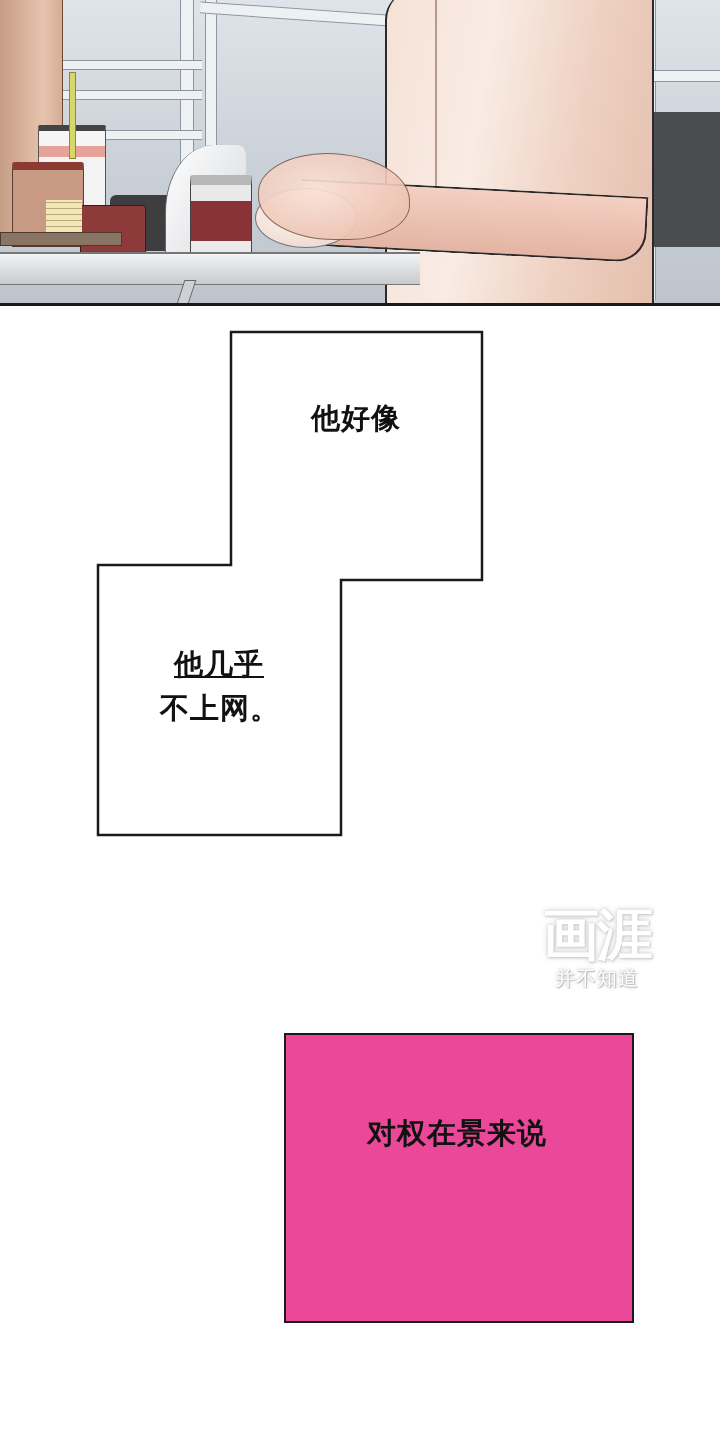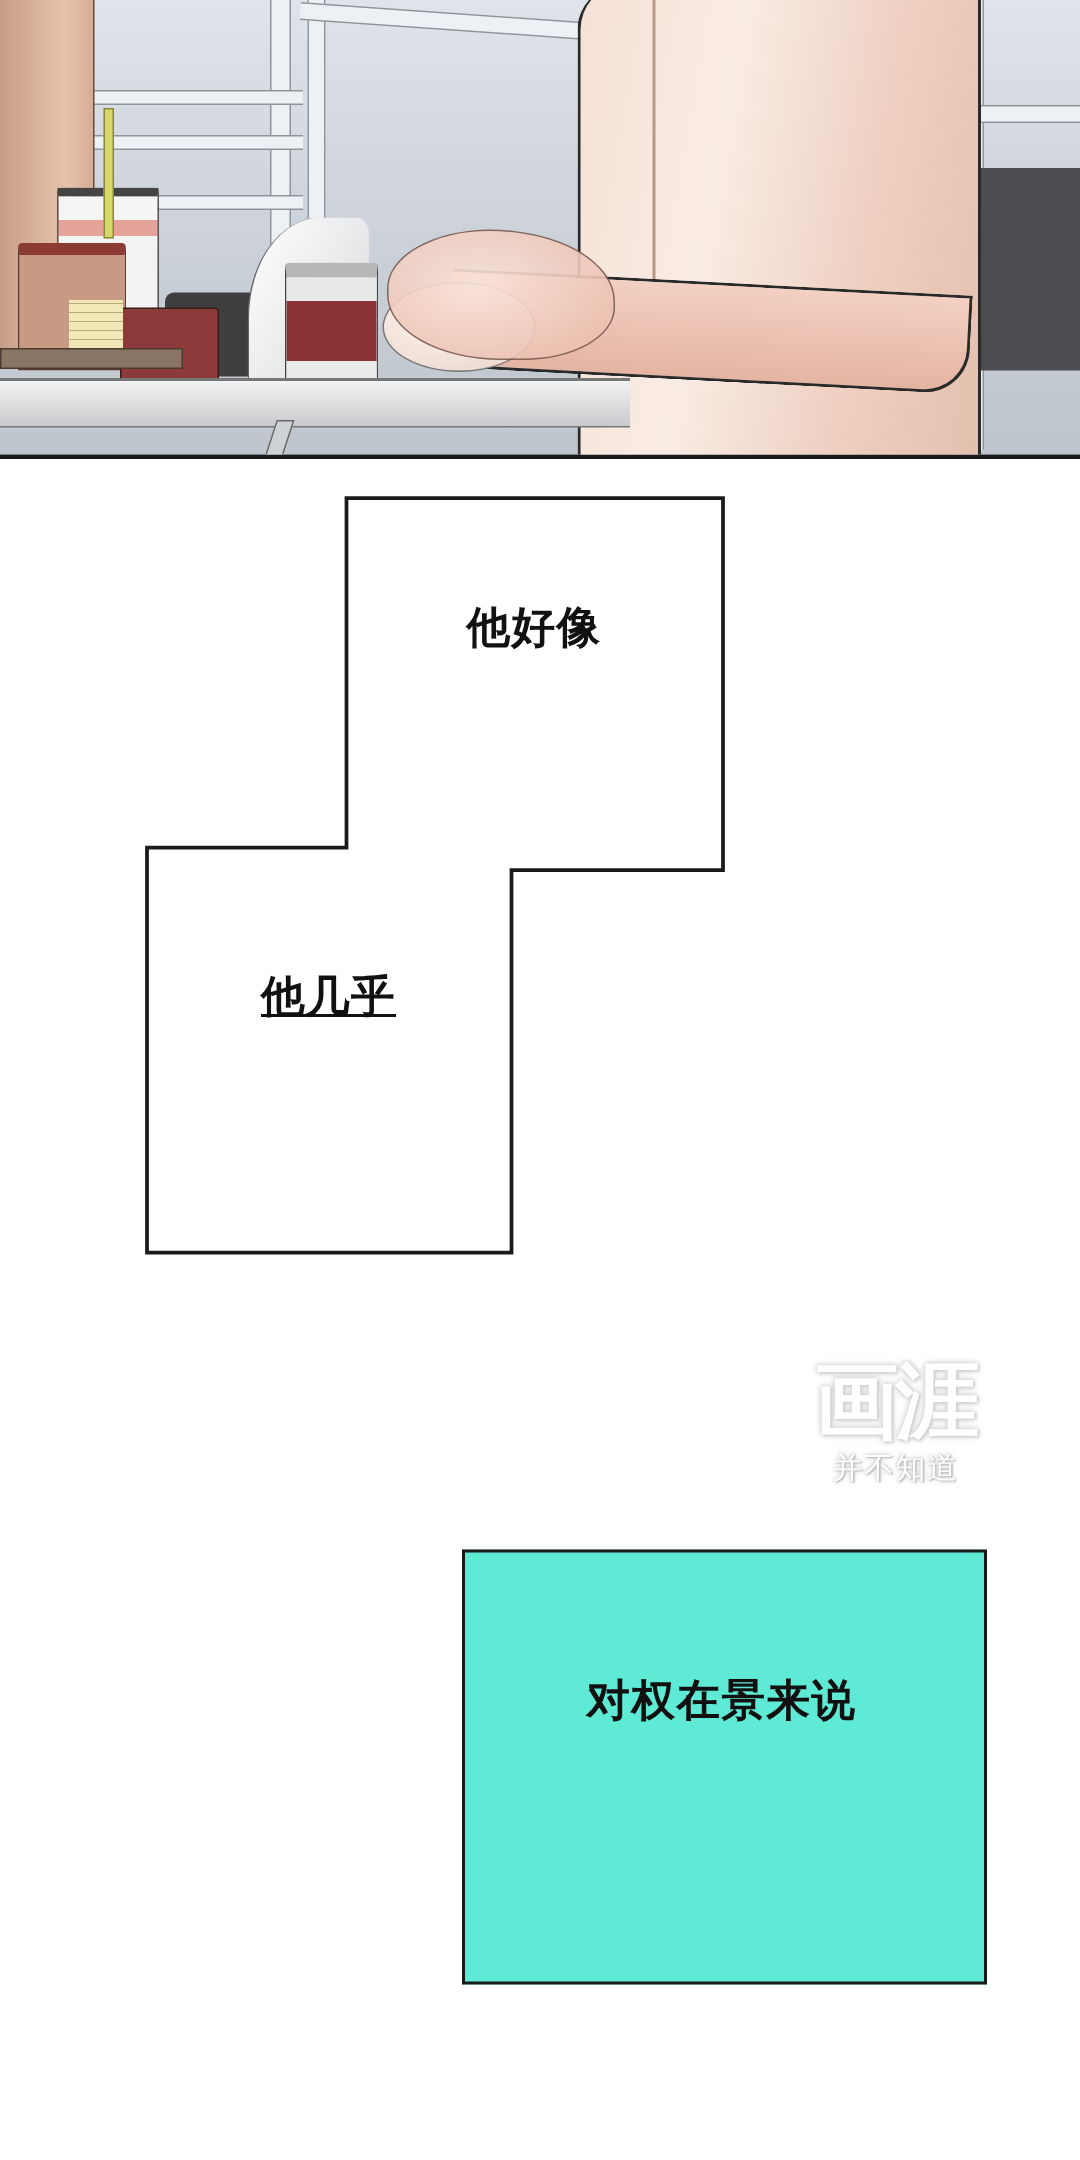--- a/index.html
+++ b/index.html
@@ -48,21 +48,21 @@
        background:radial-gradient(ellipse at 40% 40%,#fae3d8,#e8b8a6);
        border:1px solid #7a5a50;border-radius:45% 55% 40% 50%;}
   .bun{left:255px;top:188px;width:100px;height:58px;
        background:radial-gradient(ellipse at 40% 35%,#fff6f1,#e8d2c8);
        border:1px solid #777;border-radius:50%;}
   .chair{left:648px;top:112px;width:72px;height:135px;background:#4a4c4f;border-left:2px solid #222;}
   
   #speech-group-1{left:0;top:0;width:720px;height:900px;pointer-events:none;}
   .caption{position:absolute;color:#111;font-size:29px;line-height:44px;font-weight:bold;
            font-family:"DejaVu Sans","Liberation Sans",sans-serif;letter-spacing:1px;}
-  #box3{left:308px;top:1033px;width:346px;height:286px;border:2.5px solid #1a1a1a;background:#5eead4;}
+  #box3{left:284px;top:1033px;width:346px;height:286px;border:2.5px solid #1a1a1a;background:#ec4899;}
   
   #watermark{left:538px;top:906px;width:118px;height:100px;text-align:center;}
   .wm-logo{font-size:56px;font-weight:bold;color:#ffffff;line-height:58px;letter-spacing:-2px;
            text-shadow:0 0 3px #cfcfcf,0 0 6px #d8d8d8,1px 1px 2px #c4c4c4;}
   .wm-sub{font-size:20px;color:#ffffff;line-height:28px;letter-spacing:1px;
           text-shadow:0 0 2px #bfbfbf,0 0 4px #cccccc,1px 1px 1px #b5b5b5;}
 </style>
 </head>
 <body>
 
@@ -101,20 +101,21 @@
 <svg id="speech-group-1" class="abs" width="720" height="900" viewBox="0 0 720 900">
   <path d="M231 332 L482 332 L482 580 L341 580 L341 835 L98 835 L98 565 L231 565 Z" fill="#ffffff" stroke="#1a1a1a" stroke-width="2.5" stroke-linejoin="miter"></path>
 </svg>
 
 <div class="caption" style="left:283px;top:396px;text-align:right;">
   <div style="padding-left:28px;">他好像</div>
 </div>
 
 <div class="caption" style="left:160px;top:642px;text-align:left;">
   <div style="padding-left:14px;text-decoration:underline;">他几乎</div>
+  <div>不上网。</div>
 </div>
 
 <div id="watermark" class="abs">
   <div class="wm-logo">画涯</div>
   <div class="wm-sub">并不知道</div>
 </div>
 
 <div id="box3" class="abs">
   <div class="caption" style="left:63px;top:76px;text-align:left;">
     <div style="padding-left:18px;">对权在景来说</div>

